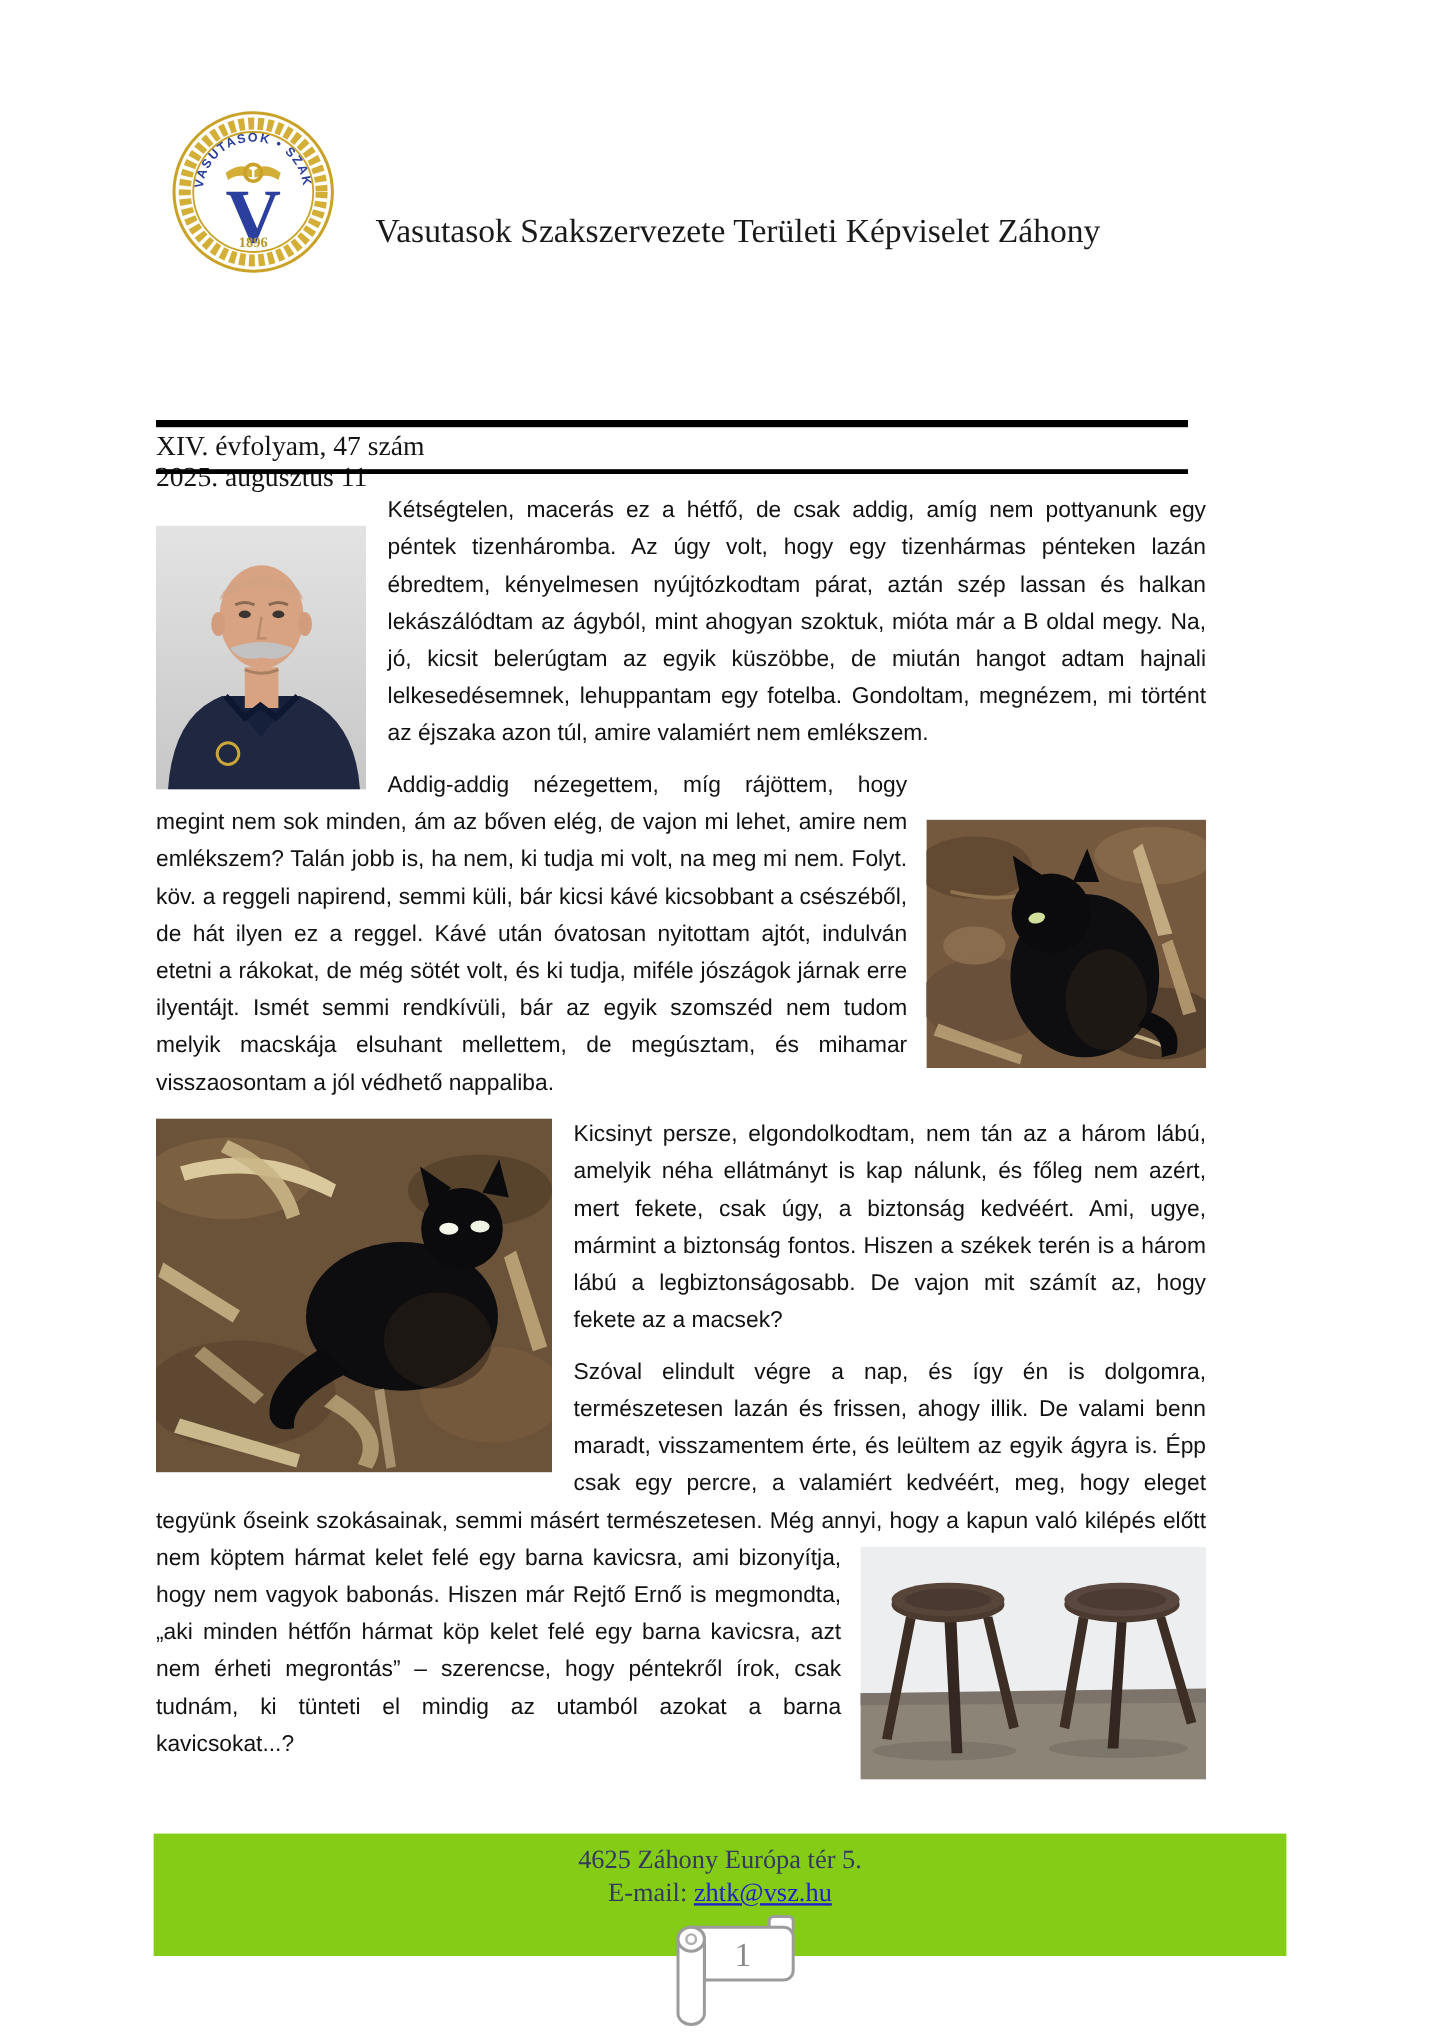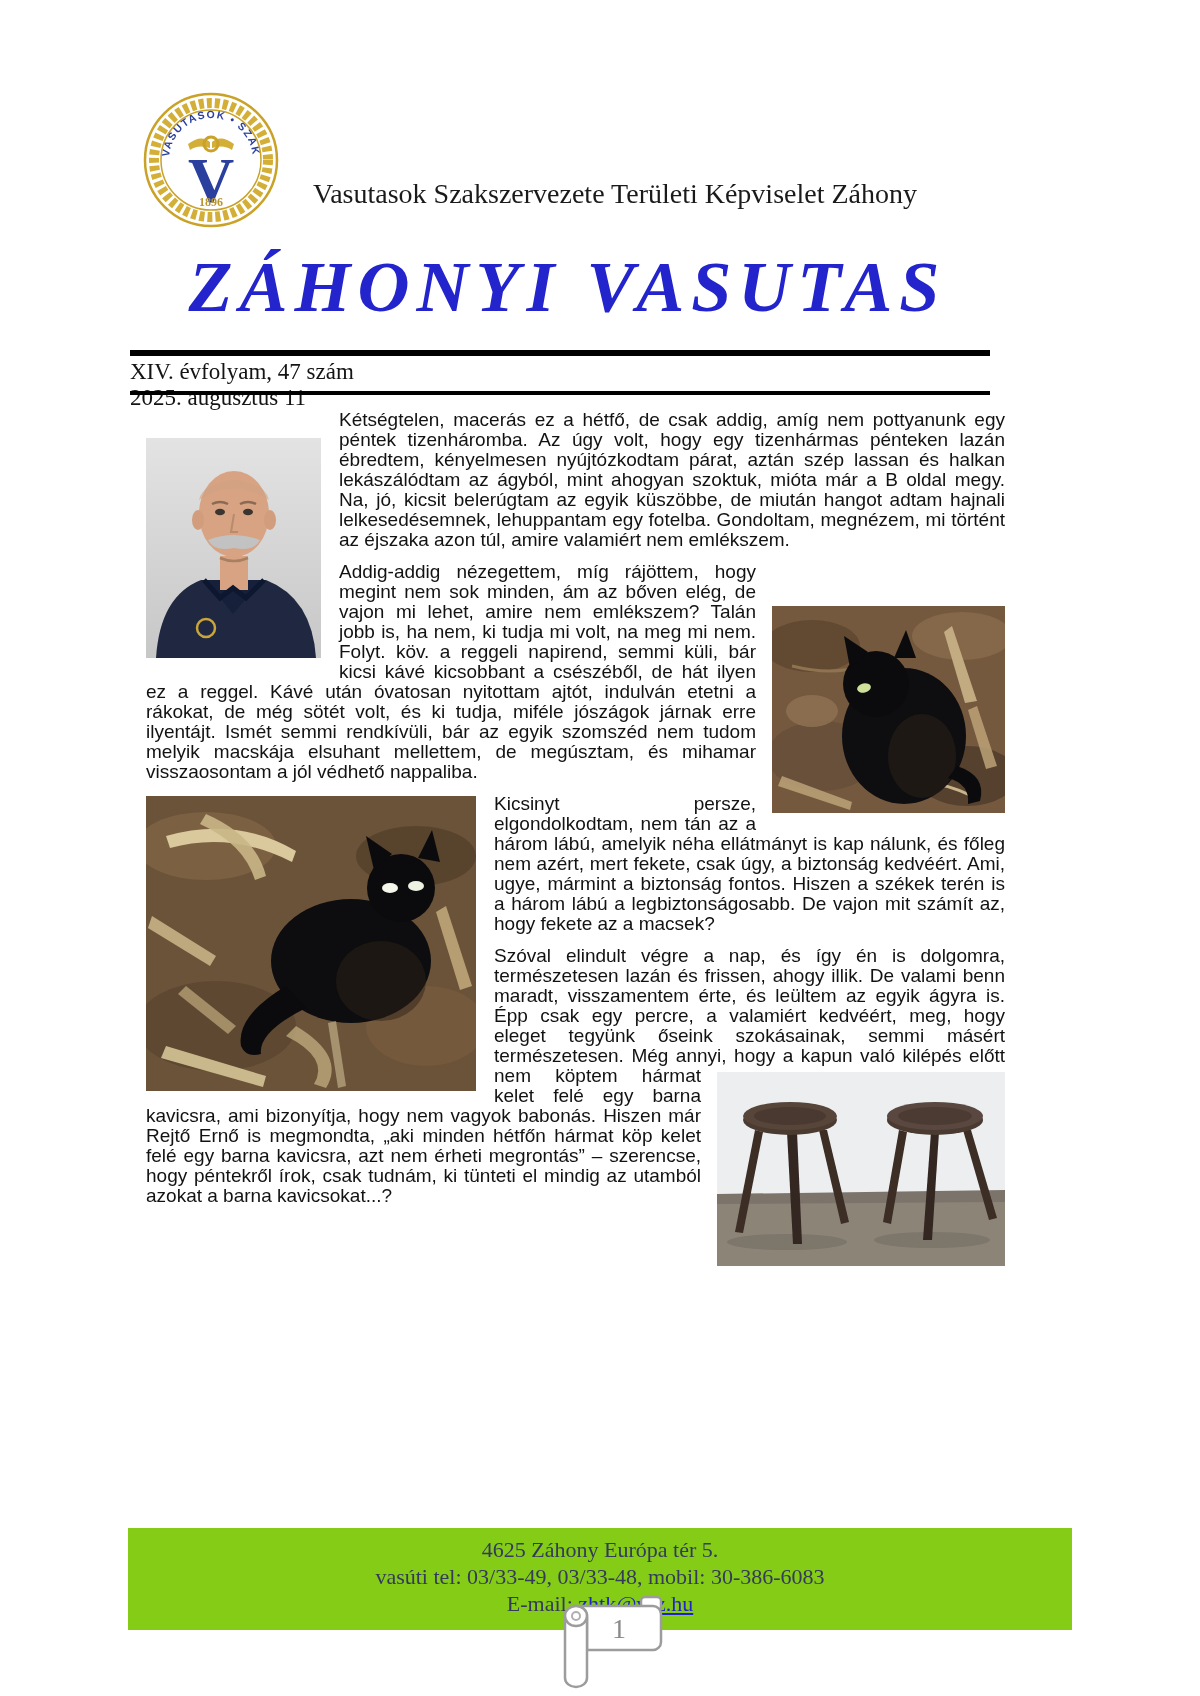--- a/index.html
+++ b/index.html
@@ -15,21 +15,21 @@
                font-size:72px;letter-spacing:7px;white-space:nowrap;}
   .rule{position:absolute;left:130px;width:860px;background:#000;}
   .rule-top{top:350px;height:6px;}
   .rule-bottom{top:391px;height:4px;}
   .vol-row{position:absolute;left:130px;top:359px;width:860px;display:flex;justify-content:space-between;
            font-family:"Liberation Serif","DejaVu Serif",serif;font-size:23px;color:#141414;flex-direction:column;}
 
   
   .article{position:absolute;left:130px;top:410px;width:875px;}
   .article h1{margin:0 0 20px 0;font-size:30px;font-weight:bold;letter-spacing:.5px;color:#0d0d0d;}
-  .article p{margin:0 0 12px 16px;font-size:19px;line-height:20px;text-align:justify;}
+  .article p{margin:0 0 12px 0;font-size:19px;line-height:31px;text-align:justify;}
   .ph{display:block;}
   .ph svg{display:block;}
   .f-portrait{float:left;width:175px;height:220px;margin:28px 18px 10px 0;}
   .f-cat1{float:right;width:233px;height:207px;margin:44px 0 10px 16px;}
   .f-cat2{float:left;width:330px;height:295px;margin:2px 18px 10px 0;}
   .f-stools{float:right;width:288px;height:194px;margin:6px 0 8px 16px;}
 
   
   .footer{position:absolute;left:128px;top:1528px;width:944px;height:102px;
           text-align:center;font-family:"Liberation Serif","DejaVu Serif",serif;
@@ -59,21 +59,20 @@
         <path d="M98 80 Q85 70 76 78 L76 84 Q88 80 96 86 Z" fill="#d4af37"></path>
         <circle cx="75" cy="80" r="7" fill="none" stroke="#c9a227" stroke-width="3"></circle>
       </g>
       <text x="75" y="138" text-anchor="middle" font-family="Liberation Serif, DejaVu Serif, serif" font-size="64" font-weight="bold" fill="#2b3f9e">V</text>
       <text x="75" y="136" text-anchor="middle" font-family="Liberation Serif, DejaVu Serif, serif" font-size="12" font-weight="bold" fill="#b8962e" transform="translate(0,0)" dy="6">1896</text>
     </svg>
   </div>
 
   <div class="org-line">Vasutasok Szakszervezete Területi Képviselet Záhony</div>
 
-  <div class="paper-title" style="color:#2424cc;">ZÁHONYI VASUTAS</div>
 
   <div class="rule rule-top"></div>
   <div class="vol-row">
     <span>XIV. évfolyam, 47 szám</span>
     <span>2025. augusztus 11</span>
   </div>
   <div class="rule rule-bottom"></div>
 
   <div class="article">
 
@@ -194,21 +193,20 @@
             <ellipse cx="218" cy="44" rx="48" ry="14" fill="#594740"></ellipse>
             <ellipse cx="218" cy="44" rx="37" ry="9" fill="#4b3b33"></ellipse>
           </g>
         </svg>
       </span><span>hogy a kapun való kilépés előtt nem köptem hármat kelet felé egy barna kavicsra, ami bizonyítja, hogy nem vagyok babonás. Hiszen már Rejtő Ernő is megmondta, „aki minden hétfőn hármat köp kelet felé egy barna kavicsra, azt nem érheti megrontás” – szerencse, hogy péntekről írok, csak tudnám, ki tünteti el mindig az utamból azokat a barna kavicsokat...?</span>
     </p>
   </div>
 
   <div class="footer" style="background:#84cc16;">
     <div>4625 Záhony Európa tér 5.</div>
-    <div>vasúti tel: 03/33-49, 03/33-48, mobil: 30-386-6083</div>
     <div><span>E-mail: </span><a href="#" style="color:#2222cc;">zhtk@vsz.hu</a></div>
   </div>
 
   <div class="page-scroll">
     <svg viewBox="0 0 130 100" width="130" height="100">
       <g fill="#ffffff" stroke="#9c9c9c" stroke-width="2.5">
         <rect x="96" y="3" width="20" height="14" rx="4"></rect>
         <path d="M31 12 H108 a8 8 0 0 1 8 8 V48 a8 8 0 0 1 -8 8 H42 V24 Z"></path>
         <path d="M20 22 a11 10 0 0 1 22 0 V84 a11 9 0 0 1 -22 0 Z"></path>
         <ellipse cx="31" cy="22" rx="11" ry="10"></ellipse>

